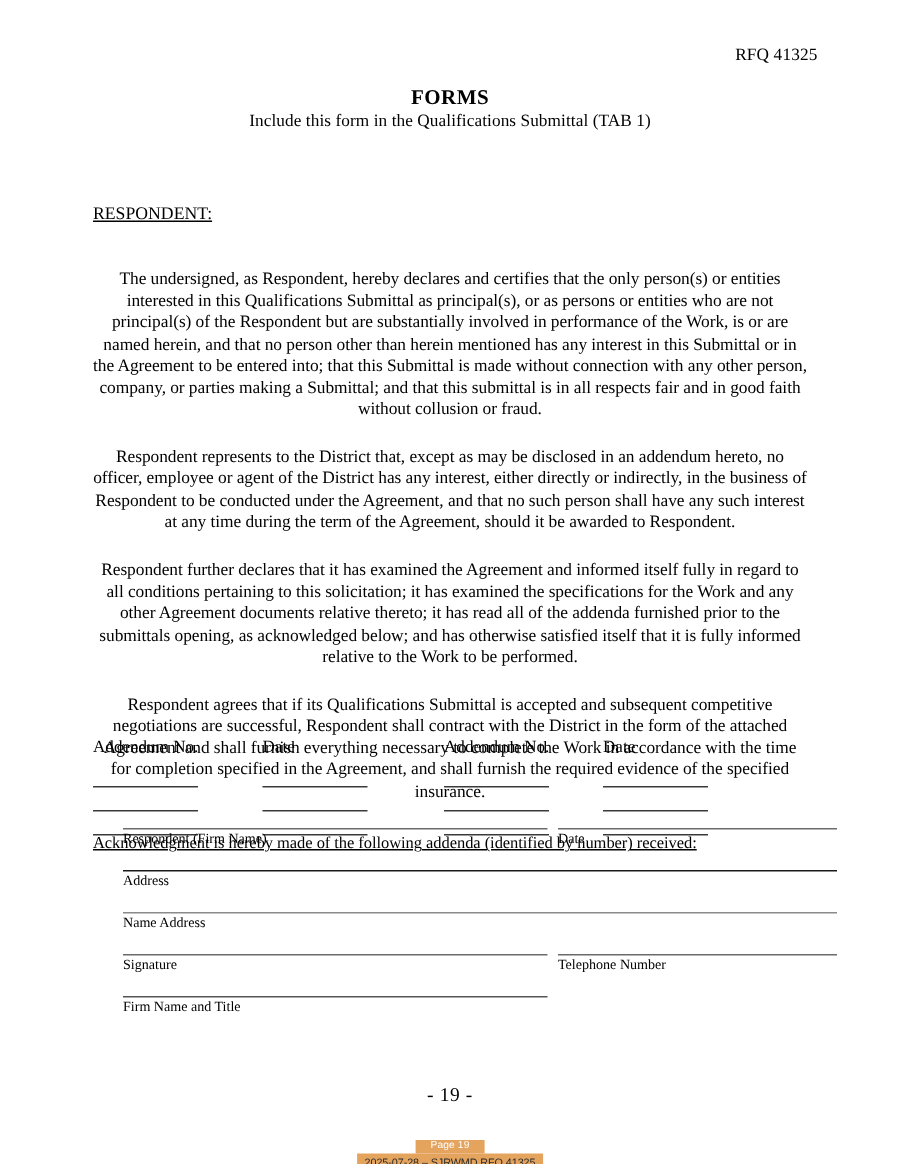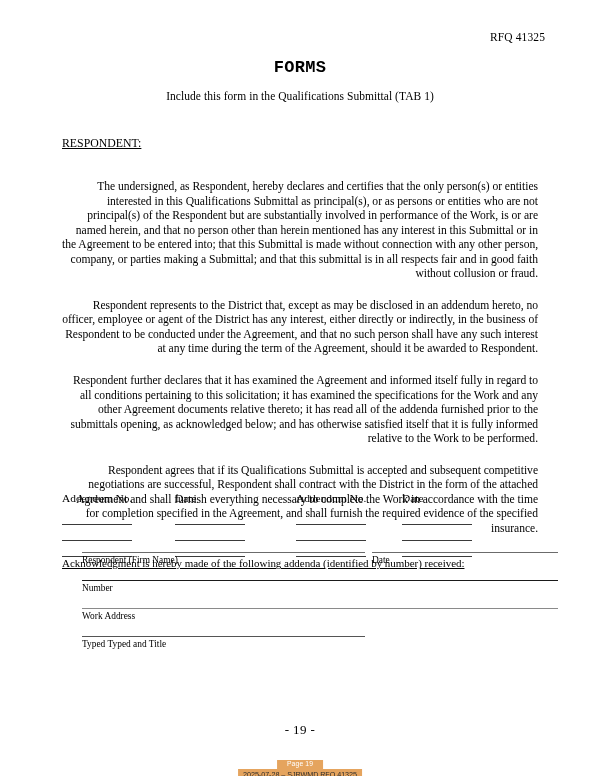--- a/index.html
+++ b/index.html
@@ -34,25 +34,24 @@
     white-space: nowrap;
   }
   .title-block {
     position: absolute;
     top: 58px;
     left: 0;
     width: 600px;
     text-align: center;
   }
   .title-forms {
-    font-size: 17px;
+    font-size: 14px;
     font-weight: bold;
     letter-spacing: 0.3px;
-    margin-bottom: 13px;
-    font-family: Liberation Mono, monospace;
+    margin-bottom: 1px;
   }
   .title-main {
     font-size: 12.5px;
     letter-spacing: 0.15px;
     margin-bottom: 8px;
   }
   .title-sub {
     font-size: 11.5px;
     letter-spacing: 0.05px;
     text-align: center;
@@ -67,21 +66,21 @@
   }
   .respondent-head {
     font-size: 11.8px;
     text-decoration: underline;
     display: inline-block;
     margin-bottom: 29px;
   }
   .para {
     font-size: 11.6px;
     line-height: 14.55px;
-    text-align: right;
+    text-align: center;
     margin: 0 0 17px 0;
     letter-spacing: -0.04px;
   }
   .ack-line {
     font-size: 11px;
     line-height: 14.55px;
     text-decoration: underline;
     display: inline-block;
     margin: 0 12px 14px 0;
     letter-spacing: -0.04px;
@@ -252,32 +251,38 @@
 
     <div class="sig-row">
       <div class="sig-rule rule-left-half"></div>
       <div class="sig-rule rule-right-half"></div>
       <span class="sig-label lbl-left">Respondent (Firm Name)</span>
       <span class="sig-label lbl-right">Date</span>
     </div>
 
     <div class="sig-row">
       <div class="sig-rule rule-full"></div>
-      <span class="sig-label lbl-left">Number</span>
+      <span class="sig-label lbl-left">Address</span>
     </div>
 
     <div class="sig-row">
       <div class="sig-rule rule-full-light"></div>
-      <span class="sig-label lbl-left">Work Address</span>
-    </div>
-
+      <span class="sig-label lbl-left">Name Address</span>
+    </div>
+
+    <div class="sig-row">
+      <div class="sig-rule rule-left-half"></div>
+      <div class="sig-rule rule-right-half"></div>
+      <span class="sig-label lbl-left">Signature</span>
+      <span class="sig-label lbl-right">Telephone Number</span>
+    </div>
 
     <div class="sig-row">
       <div class="sig-rule rule-left-only"></div>
-      <span class="sig-label lbl-left">Typed Typed and Title</span>
+      <span class="sig-label lbl-left">Firm Name and Title</span>
     </div>
 
   </div>
 
   <div class="page-number">- 19 -</div>
 
   <div class="stamp">
     <div><span class="stamp-top">Page 19</span></div>
     <span class="stamp-bottom">2025-07-28 – SJRWMD RFQ 41325</span>
   </div>

